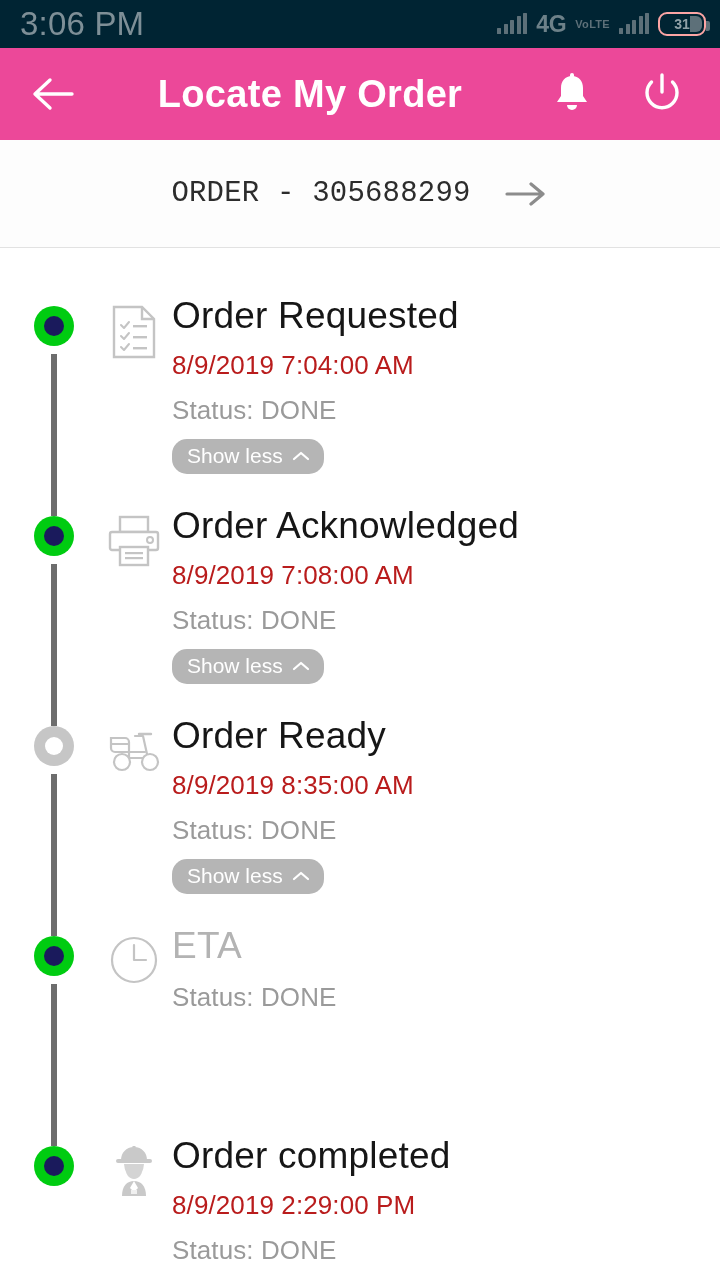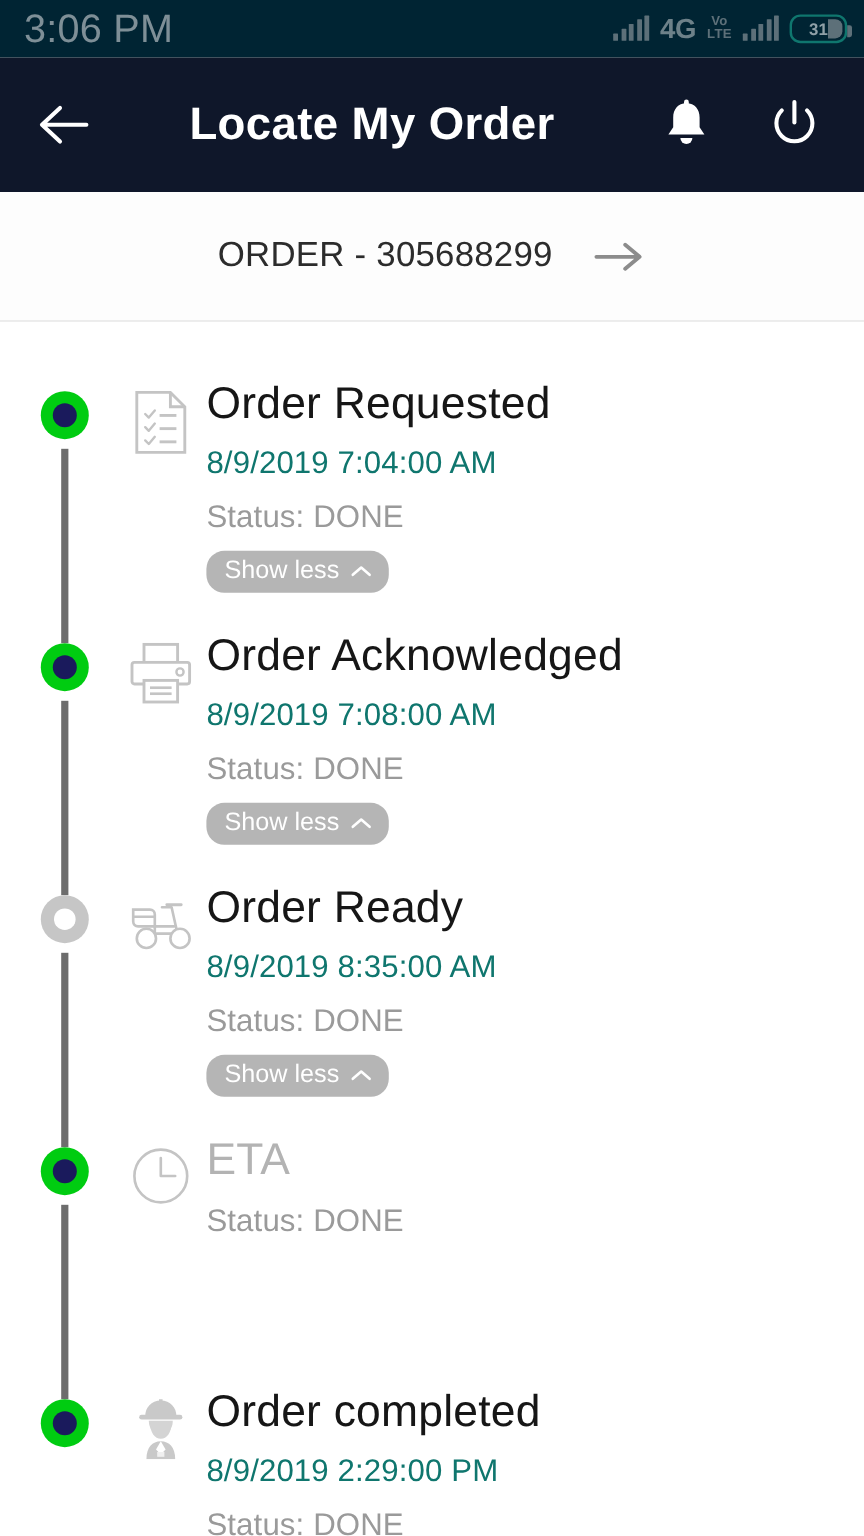--- a/index.html
+++ b/index.html
@@ -23,55 +23,55 @@
   }
   .sb-right { display:flex; align-items:center; gap:9px; }
   .sig { display:flex; align-items:flex-end; gap:2.5px; height:20px; }
   .sig i { display:block; width:4px; background:#5d7079; border-radius:.5px; }
   .sig i:nth-child(1){ height:6px; }
   .sig i:nth-child(2){ height:10px; }
   .sig i:nth-child(3){ height:14px; }
   .sig i:nth-child(4){ height:18px; }
   .sig i:nth-child(5){ height:21px; }
   .net-label { color:#6d8189; font-size:23px; font-weight:bold; letter-spacing:-.3px; }
-  .volte { display:flex; flex-direction:column; align-items:center; line-height:1; }
+  .volte { display:flex; flex-direction:row; align-items:center; line-height:1; }
   .volte span { color:#5d7079; font-size:11px; font-weight:bold; letter-spacing:.3px; }
   .battery {
     position:relative; width:48px; height:24px;
-    border:2px solid #0f766e; border-radius:9px;
+    border:2px solid #fca5a5; border-radius:9px;
     display:flex; align-items:center; justify-content:center;
   }
   .battery::after {
     content:""; position:absolute; right:-6px; top:7px;
     width:4px; height:10px; background:#5d7079; border-radius:0 2px 2px 0;
   }
   .battery .lvl {
     position:absolute; right:2px; top:2px; bottom:2px; width:12px;
     background:#5d7079; border-radius:0 6px 6px 0;
   }
   .battery .txt { position:relative; color:#8fa0a7; font-size:14px; font-weight:bold; z-index:2; }
 
   
   .appbar {
-    height:112px; background:#0f172a;
+    height:92px; background:#ec4899;
     display:flex; align-items:center; padding:16px 26px;
   }
   .back-btn { width:56px; height:56px; display:flex; align-items:center; justify-content:center; cursor:pointer; }
   .appbar-title {
     flex:1; color:#ffffff; font-size:38px; font-weight:bold;
     text-align:center; letter-spacing:.3px; margin-left:-10px;
   }
   .appbar-actions { display:flex; align-items:center; gap:42px; margin-right:8px; }
   .ab-icon { width:48px; height:48px; display:flex; align-items:center; justify-content:center; cursor:pointer; }
 
   
   .order-strip {
     height:108px; background:#fdfdfd;
     border-bottom:1px solid #e2e2e2;
-    display:flex; align-items:center; justify-content:center; gap:34px;
+    display:flex; align-items:center; justify-content:center; gap:34px;font-family:Liberation Mono, monospace;
   }
   .order-strip .code { color:#2c2c2c; font-size:29px; letter-spacing:.2px; }
   .arrow-ico { display:flex; align-items:center; }
 
   
   .timeline { position:relative; padding:44px 0 0 0; }
   .tl-item { position:relative; display:flex; min-height:210px; }
   .tl-rail { position:relative; width:96px; flex:none; }
   .marker {
     position:absolute; left:34px; top:14px;
@@ -92,21 +92,21 @@
   }
   .tl-item:last-child .rail-line { display:none; }
 
   .tl-icon {
     width:76px; flex:none; padding-top:12px;
     display:flex; justify-content:center;
   }
   .tl-body { flex:1; padding-top:2px; padding-right:20px; }
   .tl-title { font-size:37px; color:#161616; letter-spacing:.2px; line-height:1.18; }
   .tl-title.muted { color:#b3b3b3; }
-  .tl-date { font-size:26px; color:#0f766e; margin-top:12px; letter-spacing:.1px; }
+  .tl-date { font-size:26px; color:#b91c1c; margin-top:12px; letter-spacing:.1px; }
   .tl-status { font-size:26px; color:#9a9a9a; margin-top:14px; letter-spacing:.1px; }
   .pill {
     display:inline-flex; align-items:center; gap:9px;
     margin-top:13px; padding:5px 14px 6px 15px;
     background:#b5b5b5; border-radius:15px; cursor:pointer;
   }
   .pill-label { color:#ffffff; font-size:21px; }
   .eta-gap { height:86px; }
 </style>
 </head>

